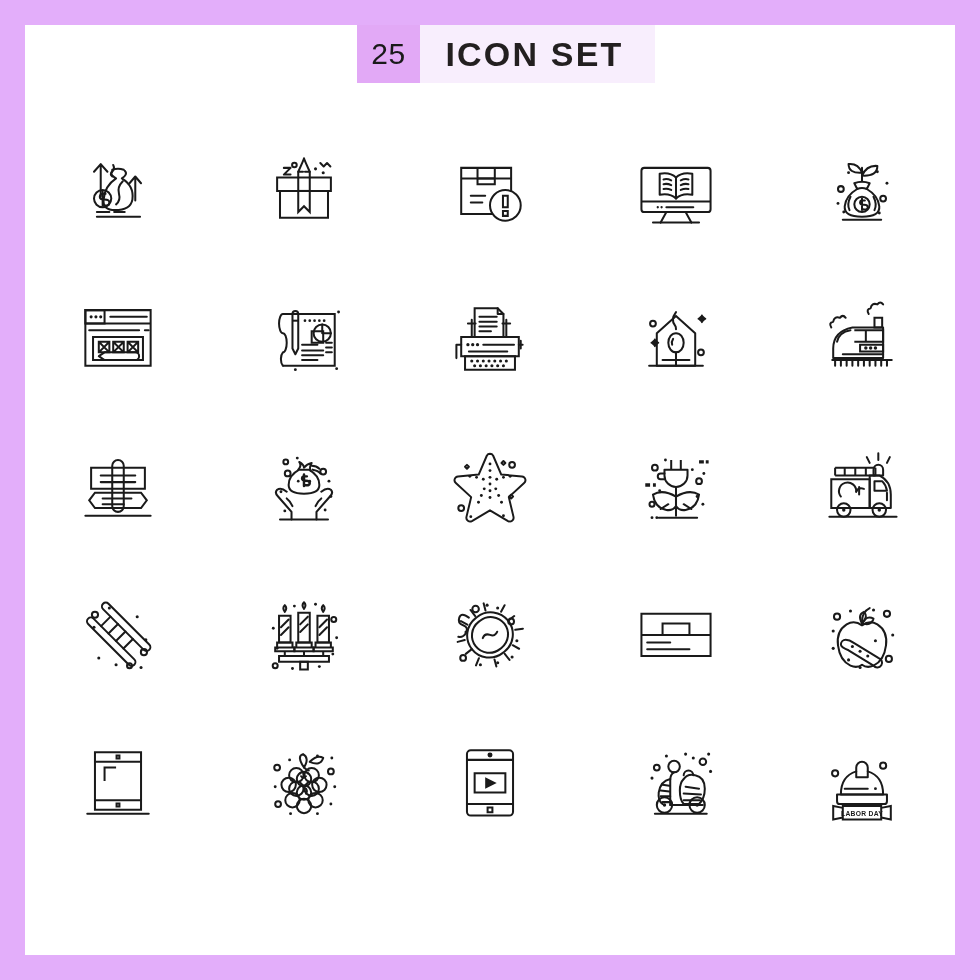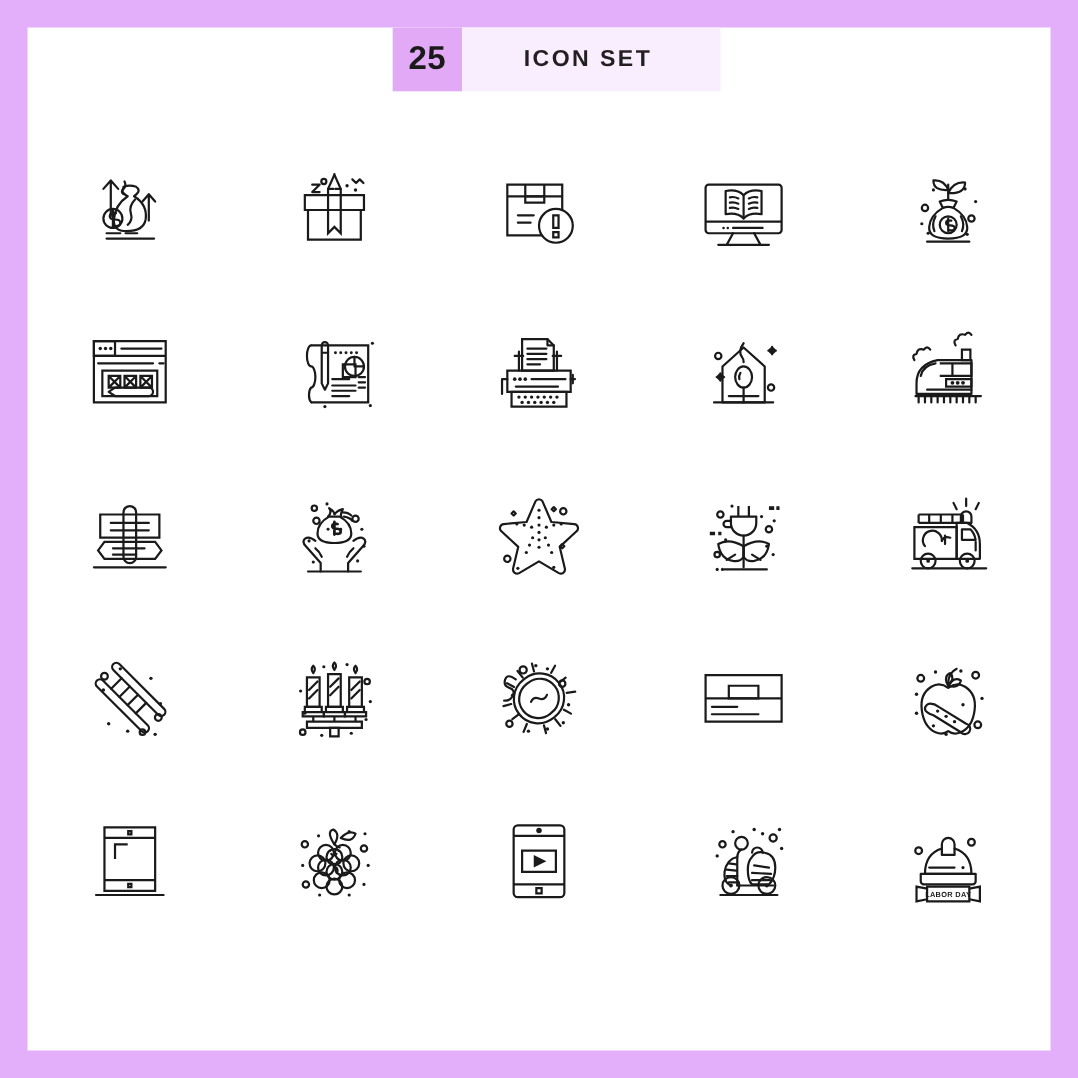--- a/index.html
+++ b/index.html
@@ -40,30 +40,30 @@
   }
   .count-badge {
     width: 63px;
     height: 58px;
     background: #e2a9f6;
     display: flex;
     align-items: center;
     justify-content: center;
     color: #1a1a1a;
     font-size: 30px;
-    font-weight: bold;
+    font-weight: normal;
     letter-spacing: 0.5px;
   }
   .set-title {
     flex: 1;
     display: flex;
     align-items: center;
     justify-content: center;
     color: #231f20;
-    font-size: 21px;
+    font-size: 34px;
     font-weight: bold;
     letter-spacing: 2.2px;
     padding-right: 6px;
   }
   .grid {
     position: absolute;
     left: 0px;
     top: 90px;
     width: 930px;
     display: grid;

